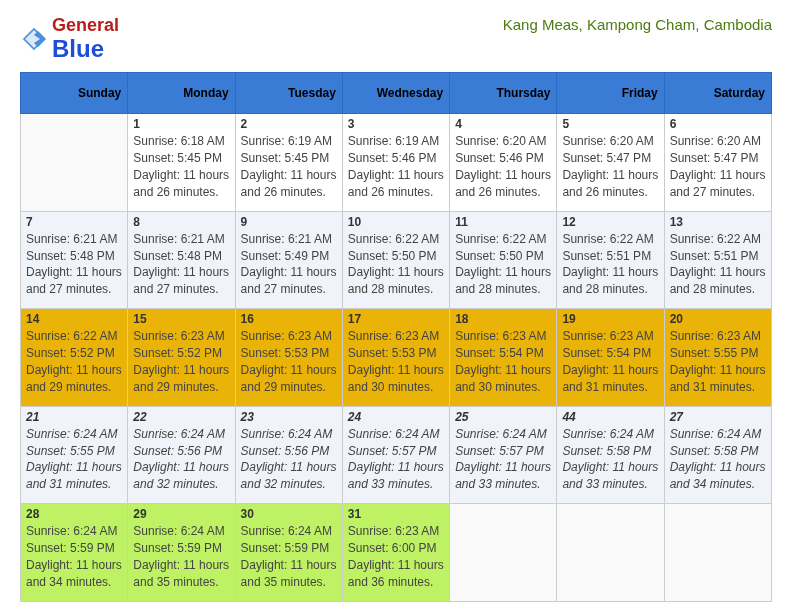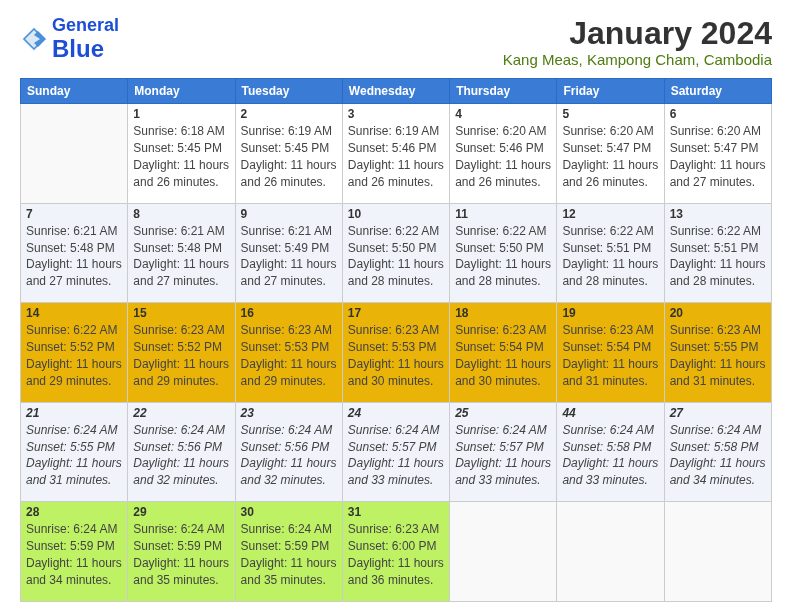--- a/index.html
+++ b/index.html
@@ -28,21 +28,21 @@
       align-items: center;
     }
     .logo-text {
       display: flex;
       flex-direction: column;
       line-height: 1.1;
     }
     .logo-general {
       font-size: 18px;
       font-weight: bold;
-      color: #1d4ed8;
+      color: #b91c1c;
     }
     .logo-blue {
       font-size: 24px;
       font-weight: bold;
       color: #1d4ed8;
     }
     .logo-icon {
       width: 28px;
       height: 28px;
       margin-right: 4px;
@@ -60,25 +60,25 @@
       font-size: 15px;
       color: #4d7c0f;
     }
     .calendar {
       width: 100%;
       border-collapse: collapse;
       flex: 1;
     }
     .calendar th {
       background-color: #3a7bd5;
-      color: #ffffff;
+      color: #000000;
       font-size: 12px;
       font-weight: bold;
-      padding: 5px 6px;
-      text-align: left;
+      padding: 13px 6px;
+      text-align: right;
       border: 1px solid #2a6bc5;
     }
     .calendar td {
       border: 1px solid #ccc;
       vertical-align: top;
       padding: 3px 5px;
       font-size: 9.5px;
       color: #333;
       width: 14.28%;
       height: 88px;
@@ -109,21 +109,20 @@
         <polygon points="14,2 26,14 14,26 2,14" fill="#4a90d9" opacity="0.2"></polygon>
         <polygon points="14,4 24,14 14,24 4,14" fill="none" stroke="#4a90d9" stroke-width="1.5"></polygon>
         <polygon points="18,6 26,14 18,22 14,18 20,14 14,10" fill="#4a90d9"></polygon>
       </svg>
       <div class="logo-text">
         <span class="logo-general">General</span>
         <span class="logo-blue">Blue</span>
       </div>
     </div>
     <div class="title-block">
-      <div class="month-title">January 2024</div>
       <div class="location-title">Kang Meas, Kampong Cham, Cambodia</div>
     </div>
   </div>
 
   <table class="calendar">
     <thead>
       <tr>
         <th>Sunday</th>
         <th>Monday</th>
         <th>Tuesday</th>

